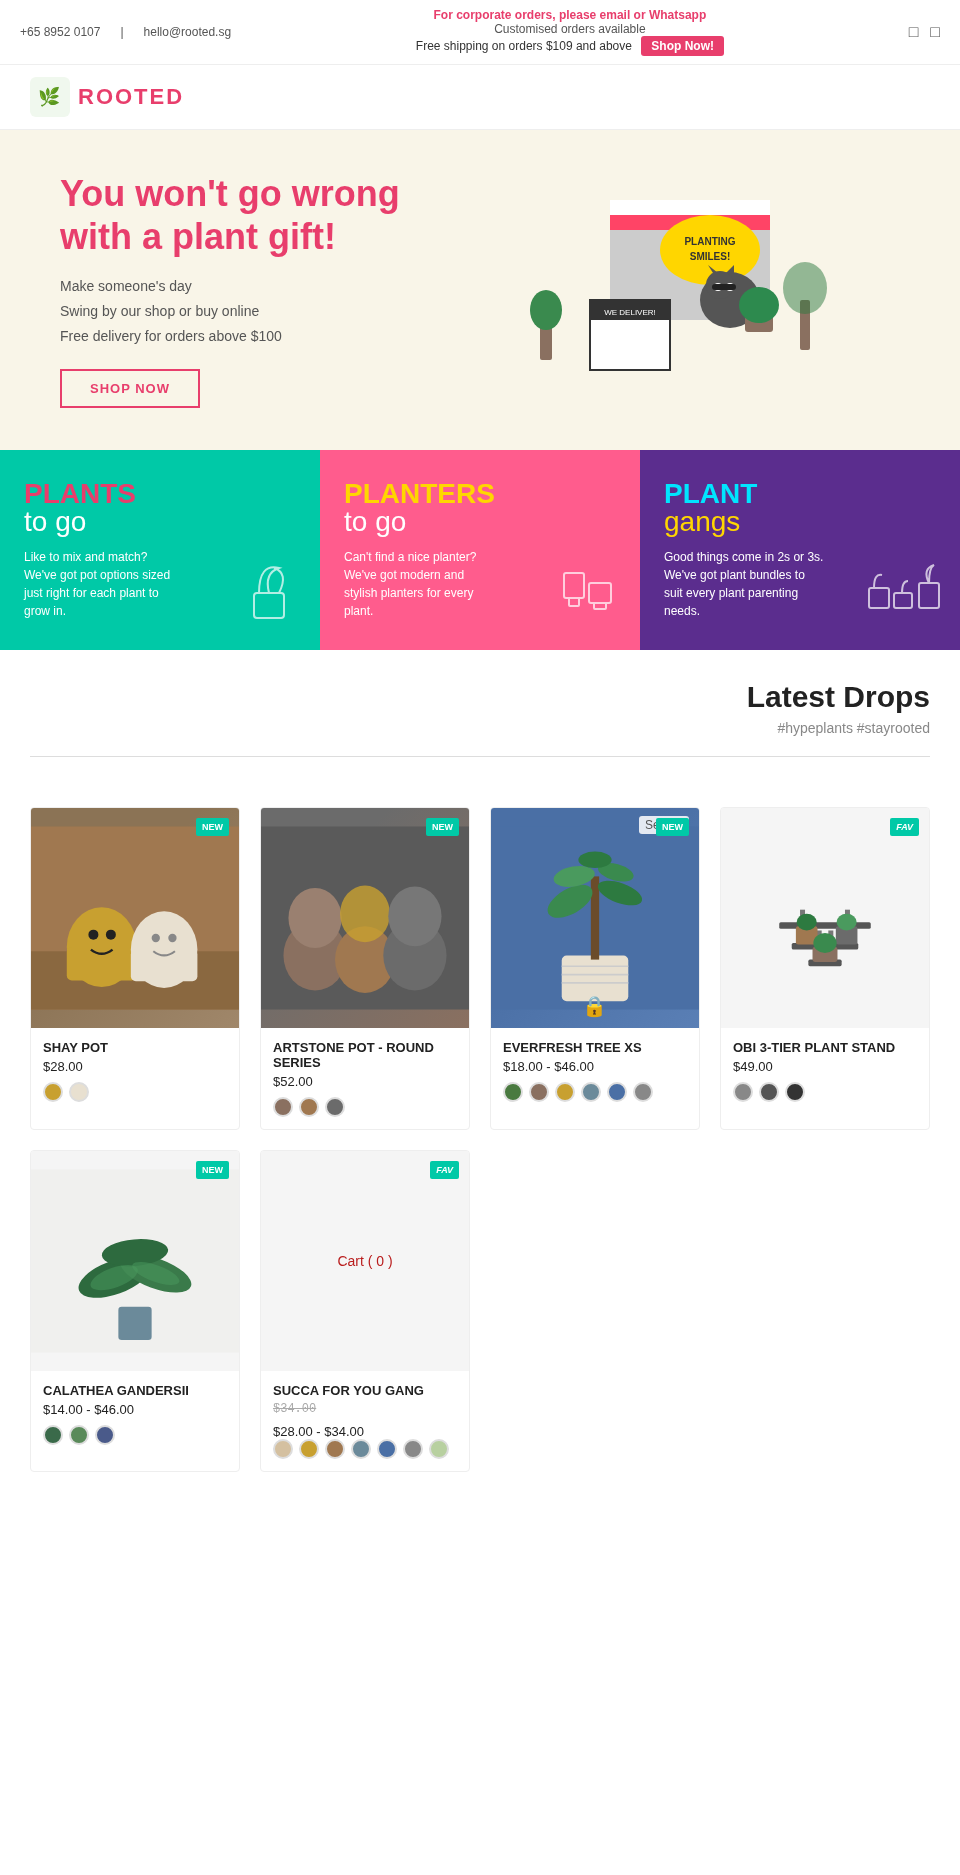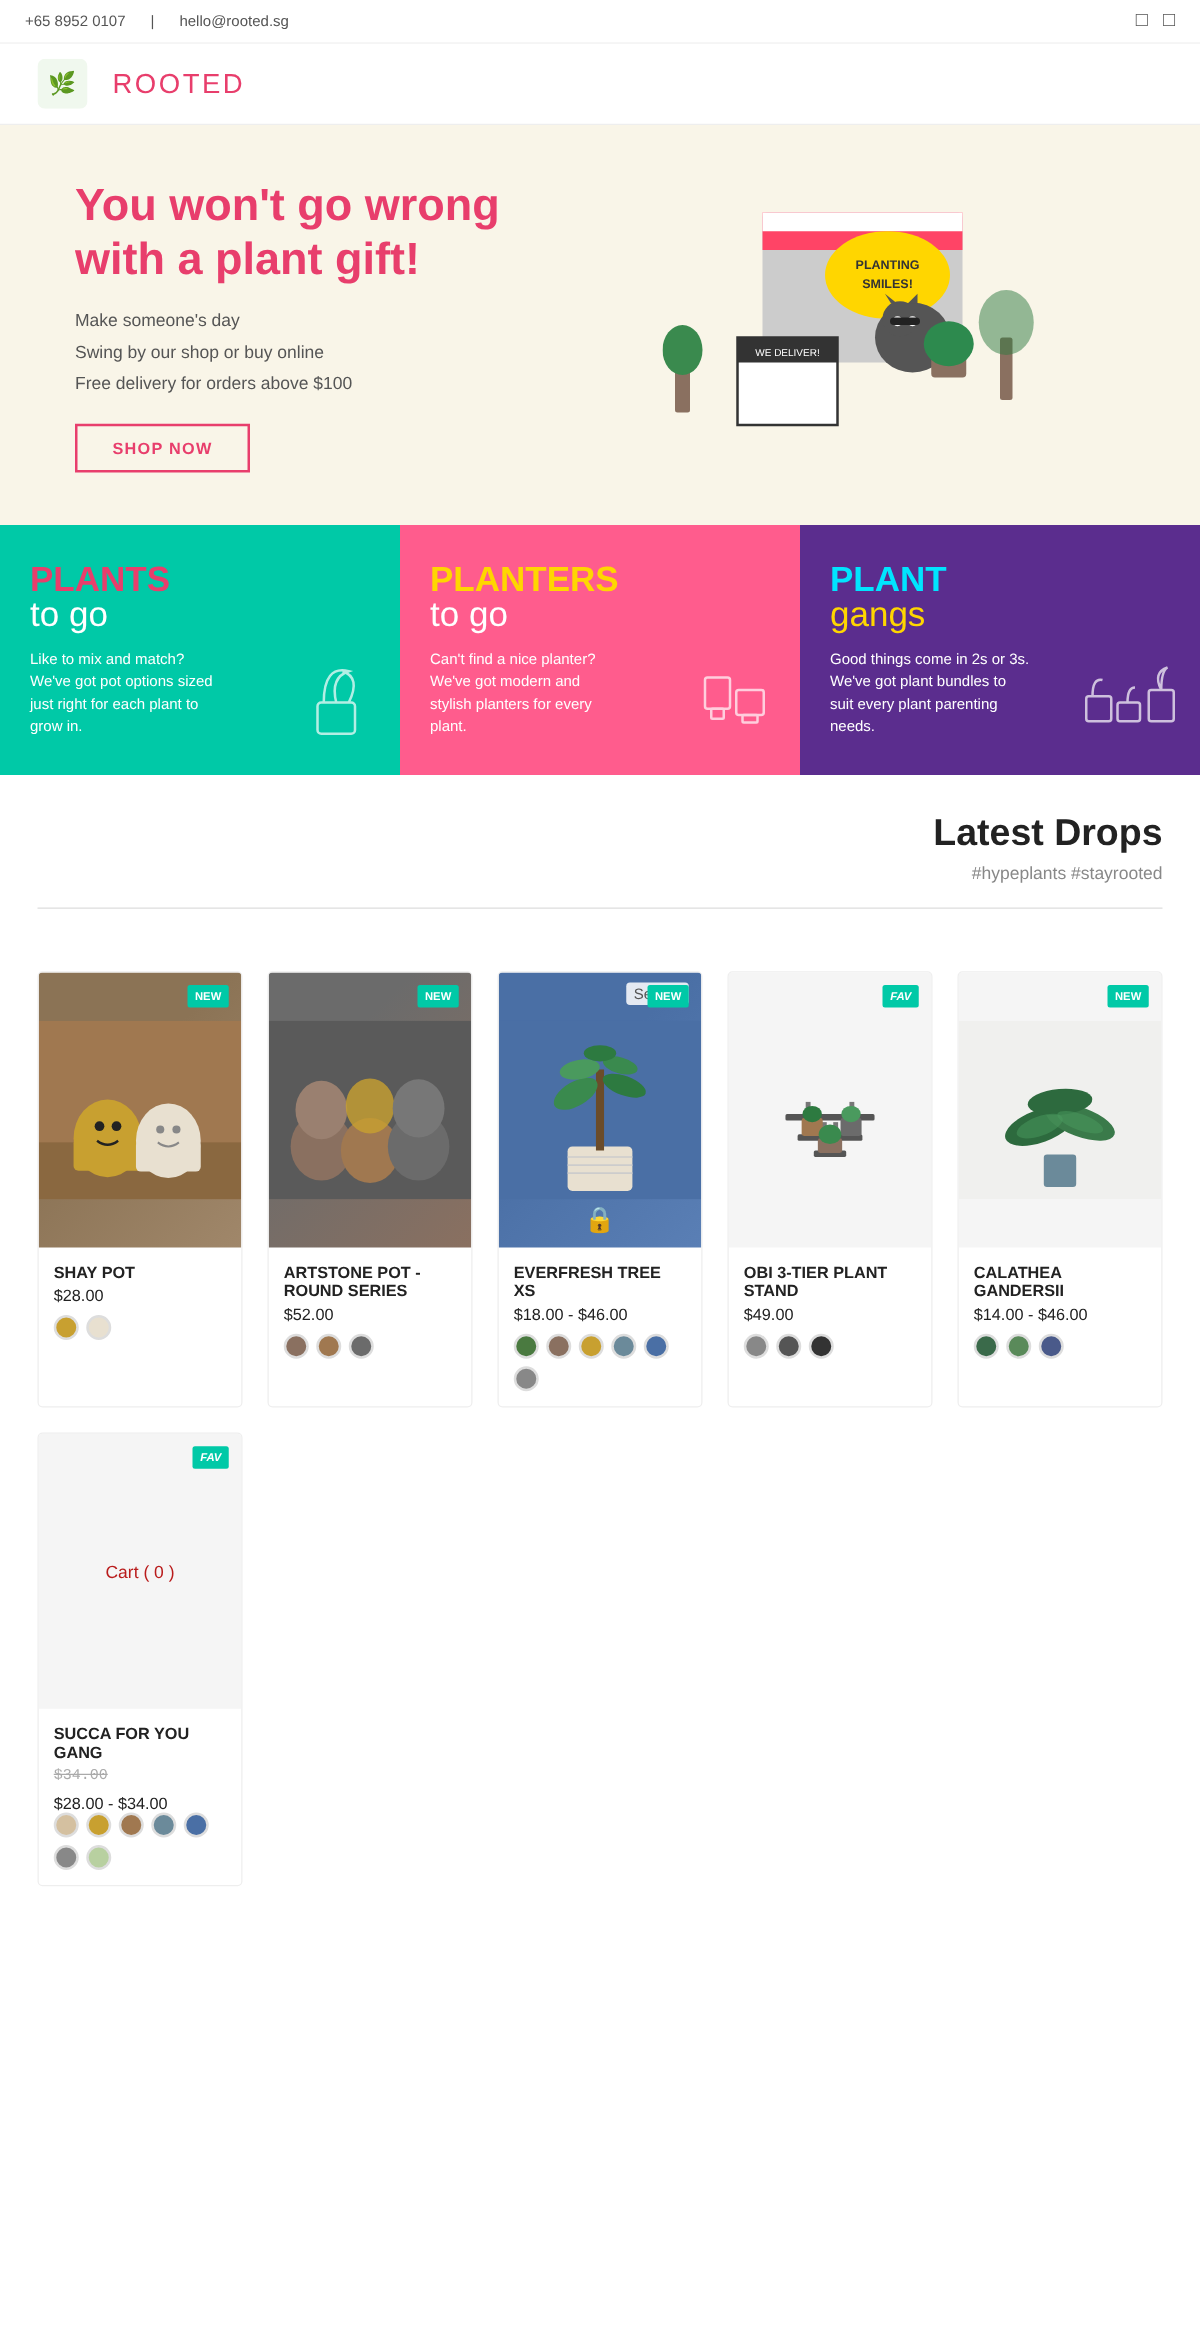--- a/index.html
+++ b/index.html
@@ -34,21 +34,21 @@
 
     
     .nav {
       display: flex;
       align-items: center;
       padding: 12px 30px;
       border-bottom: 1px solid #eee;
       background: #fff;
     }
     .logo { display: flex; align-items: center; margin-right: 40px; }
-    .logo-text { color: #e83e6c; font-size: 22px; font-weight: 400; letter-spacing: 2px; margin-left: 20px; }
+    .logo-text { color: #e83e6c; font-size: 22px; font-weight: 700; letter-spacing: 2px; margin-left: 8px; }
     .logo-icon { width: 40px; height: 40px; }
     .nav-links { display: flex; gap: 30px; align-items: center; flex: 1; }
     .nav-link { font-size: 14px; color: #333; text-decoration: none; cursor: pointer; }
     .nav-link.active { color: #e83e6c; font-weight: bold; }
     .nav-link-with-arrow { display: flex; align-items: center; gap: 4px; }
 
     
     .hero {
       background: #f9f5e8;
       display: flex;
@@ -131,21 +131,21 @@
     .section-subtitle { font-size: 14px; color: #888; margin-top: 6px; }
     .divider {
       border: none;
       border-top: 1px solid #ddd;
       margin: 20px 0;
     }
 
     
     .product-grid {
       display: grid;
-      grid-template-columns: repeat(5, 1fr);
+      grid-template-columns: repeat(4, 1fr);
       gap: 20px;
       padding: 10px 30px 40px;
     }
     .product-card {
       border: 1px solid #eee;
       border-radius: 4px;
       overflow: hidden;
       position: relative;
       background: #fff;
     }
@@ -240,20 +240,30 @@
   </style>
 </head>
 <body>
 
 <div class="top-bar">
   <div class="top-bar-left">
     <span>+65 8952 0107</span>
     <span>|</span>
     <span>hello@rooted.sg</span>
   </div>
+  <div class="top-bar-center">
+    <div>
+      <span style="color:#e83e6c; font-weight:bold;">For corporate orders, please email or Whatsapp</span>
+    </div>
+    <div>Customised orders available</div>
+    <div class="top-bar-shipping">
+      <span>Free shipping on orders $109 and above</span>
+      <button class="shop-now-btn">Shop Now!</button>
+    </div>
+  </div>
   <div class="top-bar-icons">
     <span>□</span>
     <span>□</span>
   </div>
 </div>
 
 <nav class="nav">
   <div class="logo">
     <svg class="logo-icon" viewBox="0 0 40 40">
       <rect width="40" height="40" rx="6" fill="#f0f8ee"></rect>

